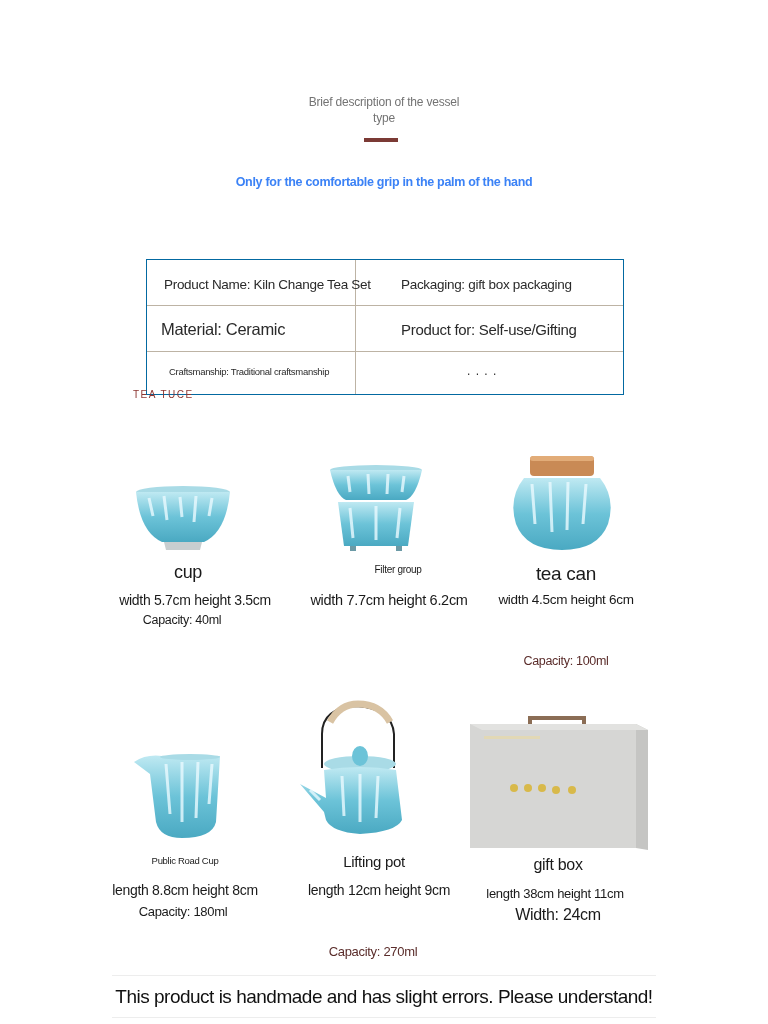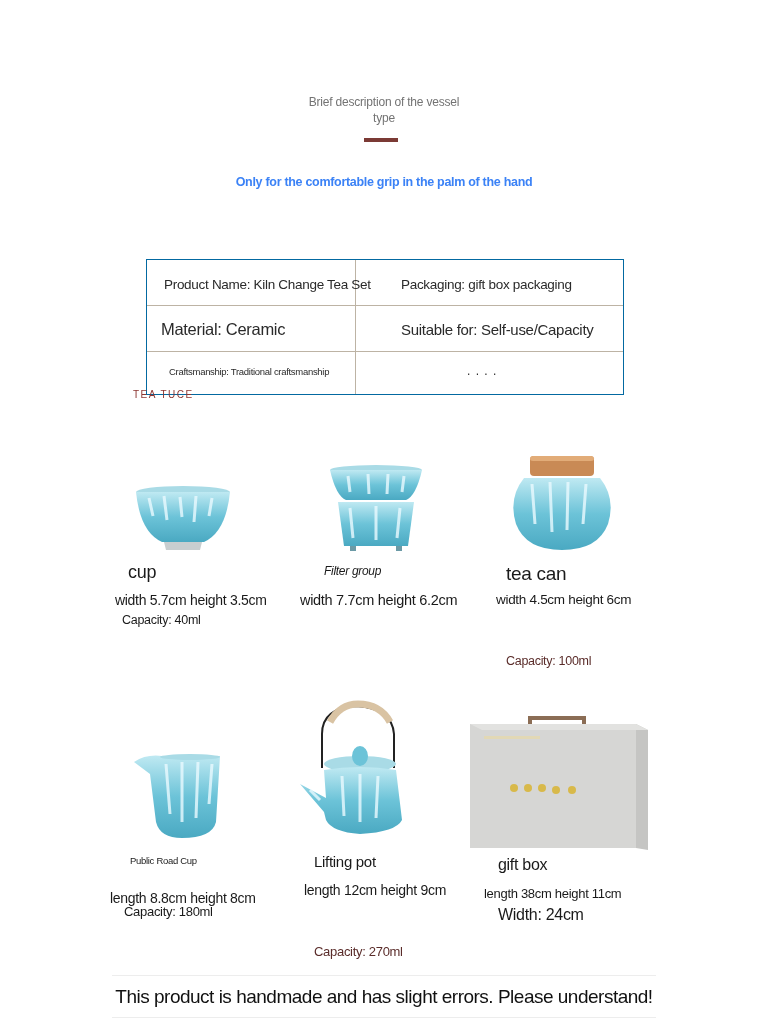--- a/index.html
+++ b/index.html
@@ -14,21 +14,21 @@
               color:#3b82f6; letter-spacing:-0.3px; }
 
   .spec-table { left:146px; top:259px; width:478px; height:136px; border:1px solid #0369a1; box-sizing:border-box; }
   .spec-table .vline { position:absolute; left:208px; top:0; bottom:0; width:1px; background:#bdb3a4; }
   .spec-table .hline { position:absolute; left:0; right:0; height:1px; background:#bdb3a4; }
   .cell { position:absolute; color:#2a2a2a; white-space:nowrap; letter-spacing:-0.3px; }
 
   .brand { left:133px; top:389px; font-size:10px; color:#8c3530; letter-spacing:1.5px; }
 
   .prod-img { position:absolute; }
-  .label { position:absolute; text-align:left; white-space:nowrap; color:#1a1a1a; letter-spacing:-0.3px; }
+  .label { position:absolute; text-align:center; white-space:nowrap; color:#1a1a1a; letter-spacing:-0.3px; }
   .accent { color:#5a2c2a;margin-top:41px; }
 
   .footer-line { position:absolute; left:112px; width:544px; height:1px; background:#ededed; }
   .footer-text { left:112px; top:986px; width:544px; text-align:center; font-size:19px; color:#111;
                  letter-spacing:-0.5px; }
 </style>
 </head>
 <body>
 
 <div class="abs section-title">
@@ -39,21 +39,21 @@
 <div class="abs subtitle">Only for the comfortable grip in the palm of the hand</div>
 
 <div class="abs spec-table">
   <div class="vline"></div>
   <div class="hline" style="top:45px"></div>
   <div class="hline" style="top:91px"></div>
 
   <div class="cell" style="left:17px; top:17px; font-size:13.5px;">Product Name: Kiln Change Tea Set</div>
   <div class="cell" style="left:254px; top:17px; font-size:13.5px;">Packaging: gift box packaging</div>
   <div class="cell" style="left:14px; top:60px; font-size:16.5px;">Material: Ceramic</div>
-  <div class="cell" style="left:254px; top:61px; font-size:15px;">Suitable for: Self-use/Capacity</div>
+  <div class="cell" style="left:254px; top:61px; font-size:15px;">Product for: Self-use/Gifting</div>
   <div class="cell" style="left:22px; top:106px; font-size:9.5px;">Craftsmanship: Traditional craftsmanship</div>
   <div class="cell" style="left:320px; top:104px; font-size:12px; letter-spacing:1px;">. . . .</div>
 </div>
 <div class="abs brand">TEA TUCE</div>
 
 <svg class="prod-img" style="left:134px; top:484px;" width="98" height="70" viewBox="0 0 98 70">
   <defs>
     <linearGradient id="gl" x1="0" y1="0" x2="0" y2="1">
       <stop offset="0" stop-color="#bfe9f2"></stop>
         <stop offset="0.5" stop-color="#6cc3d8"></stop>
@@ -70,40 +70,40 @@
 <div class="label" style="left:122px; top:613px; width:120px; font-size:12.5px;">Capacity: 40ml</div>
 
 <svg class="prod-img" style="left:328px; top:464px;" width="96" height="90" viewBox="0 0 96 90">
   <ellipse cx="48" cy="6" rx="46" ry="5" fill="#a9dbe6"></ellipse>
   <path d="M2 6 Q8 32 18 36 L78 36 Q88 32 94 6 Z" fill="url(#gl)"></path>
   <path d="M10 38 L86 38 L80 82 L16 82 Z" fill="url(#gl)"></path>
   <rect x="22" y="82" width="6" height="5" fill="#6b9aa6"></rect>
   <rect x="68" y="82" width="6" height="5" fill="#6b9aa6"></rect>
   <path d="M20 12 l2 16 M40 10 l1 20 M60 10 l-1 20 M76 12 l-2 16 M22 44 l3 30 M48 42 l0 34 M72 44 l-3 30" stroke="#eafaff" stroke-width="3" opacity="0.8"></path>
 </svg>
-<div class="label" style="left:324px; top:564px; width:120px; font-size:12px;font-style:italic;">Filter group</div>
+<div class="label" style="left:338px; top:564px; width:120px; font-size:10px;">Filter group</div>
 <div class="label" style="left:300px; top:592px; width:178px; font-size:14.5px;">width 7.7cm height 6.2cm</div>
 
 <svg class="prod-img" style="left:510px; top:454px;" width="104" height="100" viewBox="0 0 104 100">
   <rect x="20" y="2" width="64" height="20" rx="4" fill="#c98a55"></rect>
   <rect x="20" y="2" width="64" height="5" rx="3" fill="#e2ac78"></rect>
   <path d="M14 24 Q-2 44 6 70 Q16 96 52 96 Q88 96 98 70 Q106 44 90 24 Z" fill="url(#gl)"></path>
   <path d="M22 30 l3 40 M40 28 l2 50 M58 28 l-1 48 M76 30 l-3 40" stroke="#eafaff" stroke-width="3" opacity="0.8"></path>
 </svg>
 <div class="label" style="left:506px; top:563px; width:120px; font-size:19px;">tea can</div>
 <div class="label" style="left:496px; top:592px; width:140px; font-size:13.5px;">width 4.5cm height 6cm</div>
 <div class="label accent" style="left:506px; top:613px; width:120px; font-size:12.5px;">Capacity: 100ml</div>
 
 <svg class="prod-img" style="left:132px; top:752px;" width="92" height="88" viewBox="0 0 92 88">
   <path d="M2 10 Q14 2 30 4 L88 4 L84 70 Q80 86 50 86 Q28 86 24 70 L18 22 Z" fill="url(#gl)"></path>
   <ellipse cx="58" cy="5" rx="30" ry="3" fill="#a9dbe6"></ellipse>
   <path d="M34 12 l4 50 M50 10 l0 60 M66 10 l-2 56 M80 12 l-3 40" stroke="#eafaff" stroke-width="3" opacity="0.8"></path>
 </svg>
 <div class="label" style="left:130px; top:855px; width:110px; font-size:9.5px;">Public Road Cup</div>
-<div class="label" style="left:110px; top:882px; width:150px; font-size:14px;margin-top:8px;">length 8.8cm height 8cm</div>
+<div class="label" style="left:110px; top:882px; width:150px; font-size:14px;">length 8.8cm height 8cm</div>
 <div class="label" style="left:124px; top:904px; width:118px; font-size:13px;">Capacity: 180ml</div>
 
 <svg class="prod-img" style="left:296px; top:700px;" width="130" height="144" viewBox="0 0 130 144">
   <path d="M26 68 L26 34 Q26 8 60 6 Q96 8 98 34 L98 68" stroke="#222" stroke-width="2" fill="none"></path>
   <path d="M34 22 Q44 4 62 4 Q84 4 94 22" stroke="#d9c3a3" stroke-width="7" fill="none"></path>
   <ellipse cx="64" cy="64" rx="36" ry="8" fill="#a9dbe6"></ellipse>
   <ellipse cx="64" cy="56" rx="8" ry="10" fill="#6cc3d8"></ellipse>
   <path d="M4 84 L30 98 L28 70 Q64 64 100 70 L106 120 Q100 132 64 134 Q36 132 30 120 L28 112 Z" fill="url(#gl)"></path>
   <path d="M46 76 l2 40 M64 74 l0 48 M82 76 l-2 42 M14 90 l10 10" stroke="#eafaff" stroke-width="3" opacity="0.8"></path>
 </svg>

